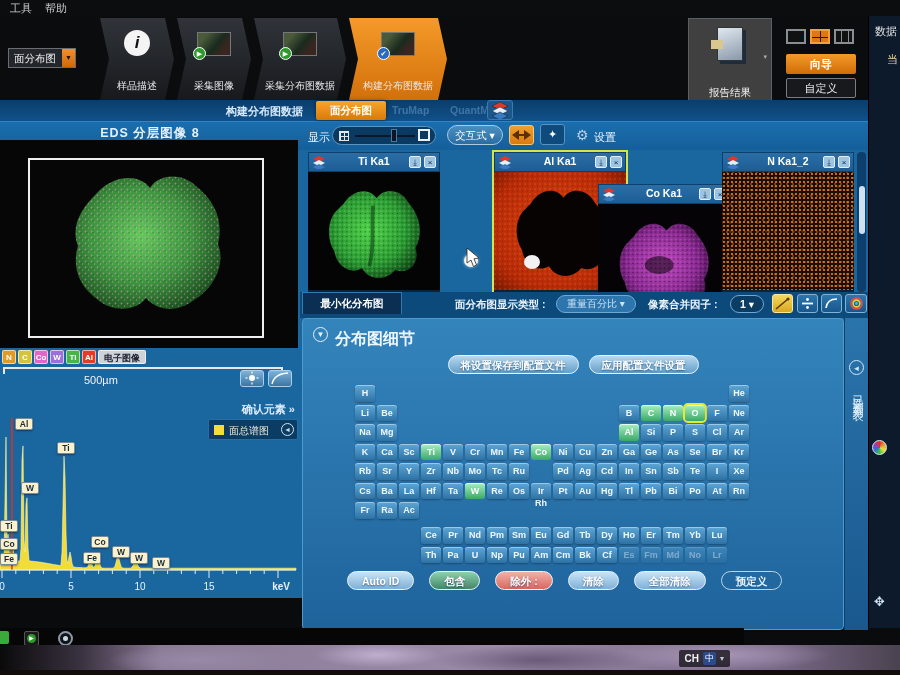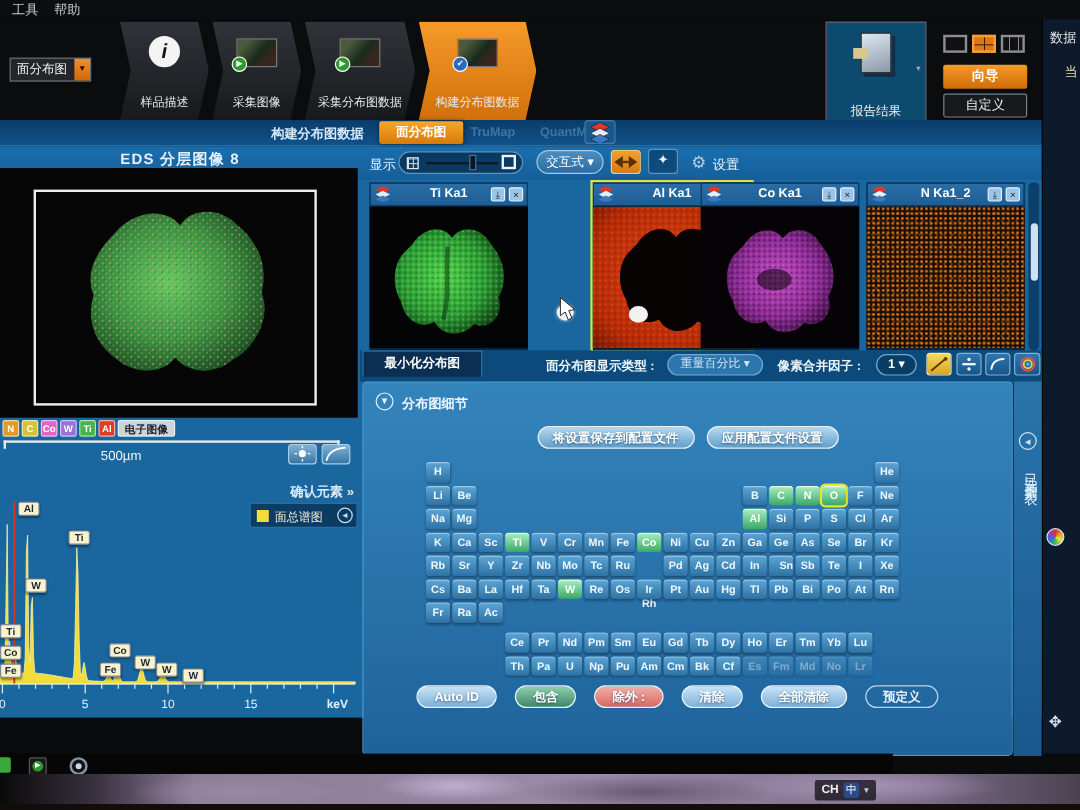--- a/index.html
+++ b/index.html
@@ -24,21 +24,21 @@
   .step.active{background:linear-gradient(#f59a2a,#d2700a);}
   .step .lbl{font-size:10px;text-align:center;line-height:12px;margin-top:auto;margin-bottom:8px;padding:0 8px;}
   .info-circle{width:26px;height:26px;border-radius:50%;background:#f4f4f4;color:#111;font-weight:bold;
     font-size:17px;text-align:center;line-height:26px;font-style:italic;margin-top:4px;}
   .thumb{position:relative;width:34px;height:24px;margin-top:6px;border:1px solid #777;
     background:linear-gradient(130deg,#4a5a3a 20%,#1a2a1e 55%,#3a2620 80%);}
   .badge{position:absolute;left:-5px;bottom:-5px;width:13px;height:13px;border-radius:50%;border:1px solid #fff;
     font-size:7px;text-align:center;line-height:12px;color:#fff;}
   .badge.play{background:#2e9a2e;}
   .badge.check{background:#2a6ac0;}
-  #report-btn{left:688px;top:2px;width:84px;height:88px;border:1px solid #5a5e66;background:#0c4a6e;color:#f0f0f0;}
+  #report-btn{left:688px;top:2px;width:84px;height:88px;border:1px solid #5a5e66;background:#404040;color:#f0f0f0;}
   #report-btn .doc{position:absolute;left:28px;top:8px;width:26px;height:34px;background:linear-gradient(160deg,#dfe8f0,#8a98a8);
     border:1px solid #333;box-shadow:3px 3px 0 rgba(20,40,60,.8);}
   #report-btn .doc:before{content:"";position:absolute;left:-7px;top:12px;width:12px;height:9px;background:#d8c890;}
   #report-btn .lbl{position:absolute;bottom:5px;width:100%;text-align:center;font-size:10.5px;}
   #report-btn .dd{position:absolute;right:4px;top:34px;color:#aaa;font-size:7px;}
   .layout-toggles{left:786px;top:13px;display:flex;gap:4px;}
   .ltog{width:20px;height:15px;border:2px solid #8a8e94;background:#111;}
   .ltog.grid{background:#e07812;border-color:#f0a040;
     background-image:linear-gradient(#301800 1px,transparent 1px),linear-gradient(90deg,#301800 1px,transparent 1px);
     background-size:9px 7px;background-position:-1px -1px;}
@@ -140,21 +140,21 @@
 
   
   #details{left:302px;top:318px;width:542px;height:312px;background:linear-gradient(180deg,#3484bc,#1f639b);
     border:1px solid #4e9aca;border-radius:4px;}
   #drawer{left:844px;top:318px;width:24px;height:312px;background:linear-gradient(#2a74ac,#19588e);border-left:1px solid #0d3f6b;}
   #drawer .go{position:absolute;left:4px;top:42px;width:15px;height:15px;border-radius:50%;border:1.5px solid #d0e8f8;
     color:#d0e8f8;font-size:9px;text-align:center;line-height:14px;}
   #drawer .vt{position:absolute;left:5px;top:68px;writing-mode:vertical-rl;font-size:11px;color:#e4f2fc;letter-spacing:3px;}
   #det-header .go{position:absolute;left:10px;top:8px;width:15px;height:15px;border-radius:50%;border:1.5px solid #e4f2fc;
     color:#e4f2fc;font-size:8px;text-align:center;line-height:14px;}
-  #det-header .t{position:absolute;left:32px;top:10px;font-size:11px;font-weight:bold;color:#f0f8ff;}
+  #det-header .t{position:absolute;left:32px;top:10px;font-size:16px;font-weight:bold;color:#f0f8ff;}
   #profile-btns{position:absolute;left:40px;top:36px;width:460px;display:flex;justify-content:center;gap:10px;}
   .pill{height:19px;border-radius:10px;padding:0 12px;background:linear-gradient(#b8d8ee,#62a0cc);border:1px solid #e8f4fc;
     color:#fff;font-weight:bold;font-size:10.5px;line-height:18px;text-shadow:0 1px 2px #23547a;}
 
   
   #ptable{position:absolute;left:52px;top:66px;display:grid;grid-template-columns:repeat(18,20px);grid-auto-rows:16.5px;gap:3px 2px;}
   #ptable-f{position:absolute;left:118px;top:208px;display:grid;grid-template-columns:repeat(14,20px);grid-auto-rows:16.5px;gap:3px 2px;}
   .cell{background:linear-gradient(#5da6d6,#2e72a4);border-radius:3px;color:#eef8ff;font-size:9px;font-weight:bold;
     text-align:center;line-height:16px;box-shadow:inset 0 1px 0 rgba(255,255,255,.4),0 1px 2px rgba(0,0,0,.3);}
   .cell.sel{background:linear-gradient(#a8f0c0,#3aa868);color:#fff;box-shadow:inset 0 1px 0 rgba(255,255,255,.7);}
@@ -455,21 +455,21 @@
           <polygon points="7,0 13,3 7,6 1,3" fill="#e03828"></polygon>
           <polygon points="7,4 13,7 7,10 1,7" fill="#e8eef4"></polygon>
           <polygon points="7,8 13,11 7,14 1,11" fill="#3a7ac0"></polygon>
         </svg>
     </div>
     <div class="title">Al Ka1</div>
     <div class="hbtn" style="right:19px;">⤓</div>
     <div class="hbtn" style="right:4px;">×</div>
   </div>
 
-  <div class="abs mapcard" id="map-co" style="left:584px;">
+  <div class="abs mapcard" id="map-co" style="left:598px;margin-top:32px;">
     <div class="img">
       <svg width="132" height="118" viewBox="0 0 132 118">
         <defs>
           <radialGradient id="gCo" cx="48%" cy="46%" r="65%">
             <stop offset="0%" stop-color="#c04ac0"></stop>
               <stop offset="60%" stop-color="#8a2a92"></stop>
               <stop offset="100%" stop-color="#2e0a34"></stop>
           </radialGradient>
           <pattern id="pCo" width="5" height="5" patternUnits="userSpaceOnUse">
             <circle cx="1.5" cy="1.5" r=".8" fill="rgba(240,140,240,.4)"></circle>
@@ -602,21 +602,21 @@
         <div class="cell" style="grid-area: 5 / 4;">Zr</div>
         <div class="cell" style="grid-area: 5 / 5;">Nb</div>
         <div class="cell" style="grid-area: 5 / 6;">Mo</div>
         <div class="cell" style="grid-area: 5 / 7;">Tc</div>
         <div class="cell" style="grid-area: 5 / 8;">Ru</div>
         <div class="cell" style="grid-area: 5 / 9; margin-top: 32px;">Rh</div>
         <div class="cell" style="grid-area: 5 / 10;">Pd</div>
         <div class="cell" style="grid-area: 5 / 11;">Ag</div>
         <div class="cell" style="grid-area: 5 / 12;">Cd</div>
         <div class="cell" style="grid-area: 5 / 13;">In</div>
-        <div class="cell" style="grid-area: 5 / 14; text-align: right;">Sn</div>
+        <div class="cell" style="grid-area: 5 / 14;">Sn</div>
         <div class="cell" style="grid-area: 5 / 15;">Sb</div>
         <div class="cell" style="grid-area: 5 / 16;">Te</div>
         <div class="cell" style="grid-area: 5 / 17;">I</div>
         <div class="cell" style="grid-area: 5 / 18;">Xe</div>
         <div class="cell" style="grid-area: 6 / 1;">Cs</div>
         <div class="cell" style="grid-area: 6 / 2;">Ba</div>
         <div class="cell" style="grid-area: 6 / 3;">La</div>
         <div class="cell" style="grid-area: 6 / 4;">Hf</div>
         <div class="cell" style="grid-area: 6 / 5;">Ta</div>
         <div class="cell sel" style="grid-area: 6 / 6;">W</div>

